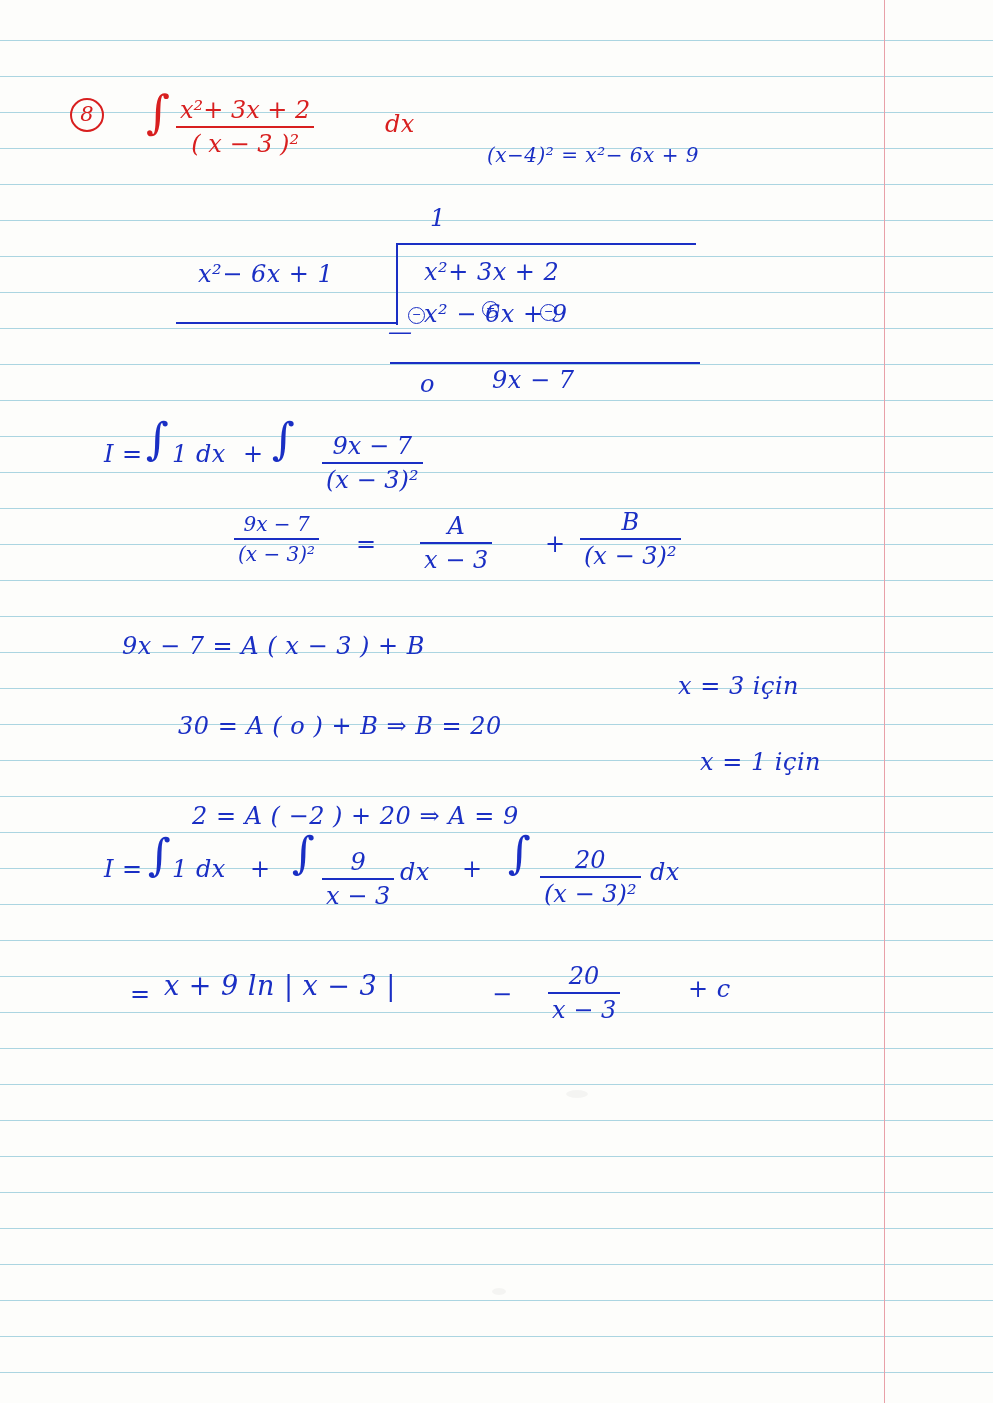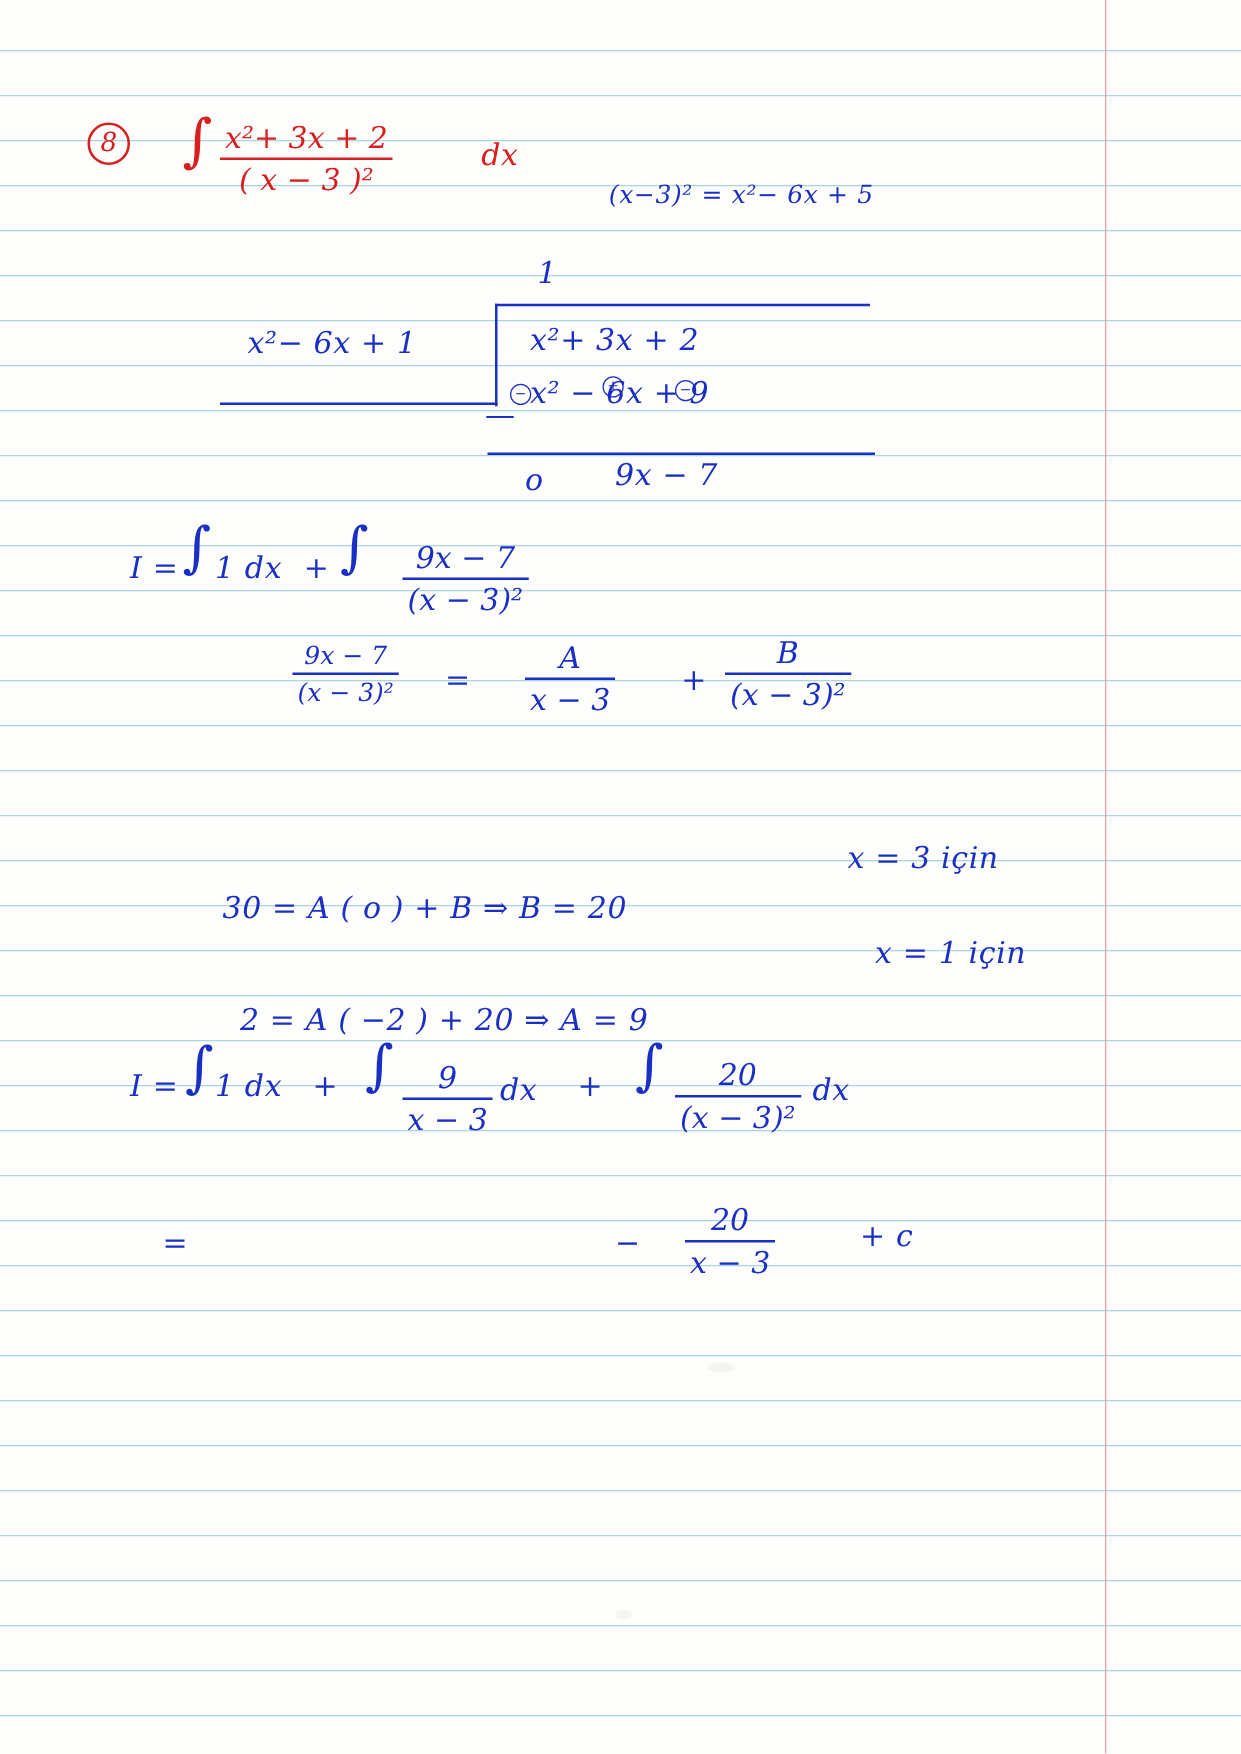--- a/index.html
+++ b/index.html
@@ -124,21 +124,21 @@
   <span class="hw red intsym" style="left:146px;top:96px;font-size:46px;">∫</span>
 
   <div class="frac red sz-md" style="left:176px;top:96px;">
     <span class="num">x²+ 3x + 2</span>
     <span class="bar"></span>
     <span class="den">( x − 3 )²</span>
   </div>
 
   <span class="hw red sz-md" style="left:385px;top:110px;">dx</span>
 
-  <span class="hw sz-sm" style="left:487px;top:143px;">(x−3)² = x²− 6x + 5</span>
+  <span class="hw sz-sm" style="left:487px;top:143px;">(x−4)² = x²− 6x + 9</span>
 
   <span class="hw sz-md" style="left:430px;top:204px;">1</span>
 
   <span class="hw sz-md" style="left:198px;top:260px;">x²− 6x + 1</span>
 
   <div class="line-seg vline" style="left:396px;top:243px;height:82px;"></div>
   <div class="line-seg hline" style="left:396px;top:243px;width:300px;"></div>
   <div class="line-seg hline" style="left:176px;top:322px;width:222px;"></div>
 
   <span class="hw sz-md" style="left:424px;top:258px;">x²+ 3x + 2</span>
@@ -182,20 +182,21 @@
   </div>
 
   <span class="hw sz-md" style="left:545px;top:530px;">+</span>
 
   <div class="frac sz-md" style="left:580px;top:508px;">
     <span class="num">B</span>
     <span class="bar"></span>
     <span class="den">(x − 3)²</span>
   </div>
 
+  <span class="hw sz-md" style="left:122px;top:632px;">9x − 7 = A ( x − 3 ) + B</span>
 
   <span class="hw sz-md" style="left:678px;top:672px;">x = 3  için</span>
   <span class="hw sz-md" style="left:178px;top:712px;">30 = A ( o ) + B  ⇒  B = 20</span>
 
   <span class="hw sz-md" style="left:700px;top:748px;">x = 1  için</span>
   <span class="hw sz-md" style="left:192px;top:802px;">2 = A ( −2 ) + 20 ⇒ A = 9</span>
 
   <span class="hw sz-md" style="left:104px;top:855px;">I =</span>
   <span class="hw intsym" style="left:148px;top:840px;font-size:44px;">∫</span>
   <span class="hw sz-md" style="left:172px;top:855px;">1 dx</span>
@@ -214,20 +215,21 @@
 
   <div class="frac sz-md" style="left:540px;top:846px;">
     <span class="num">20</span>
     <span class="bar"></span>
     <span class="den">(x − 3)²</span>
   </div>
 
   <span class="hw sz-md" style="left:650px;top:858px;">dx</span>
 
   <span class="hw sz-md" style="left:130px;top:980px;">=</span>
+  <span class="hw sz-lg" style="left:164px;top:970px;">x + 9 ln | x − 3 |</span>
   <span class="hw sz-md" style="left:492px;top:980px;">−</span>
 
   <div class="frac sz-md" style="left:548px;top:962px;">
     <span class="num">20</span>
     <span class="bar"></span>
     <span class="den">x − 3</span>
   </div>
 
   <span class="hw sz-md" style="left:688px;top:975px;">+ c</span>
 

